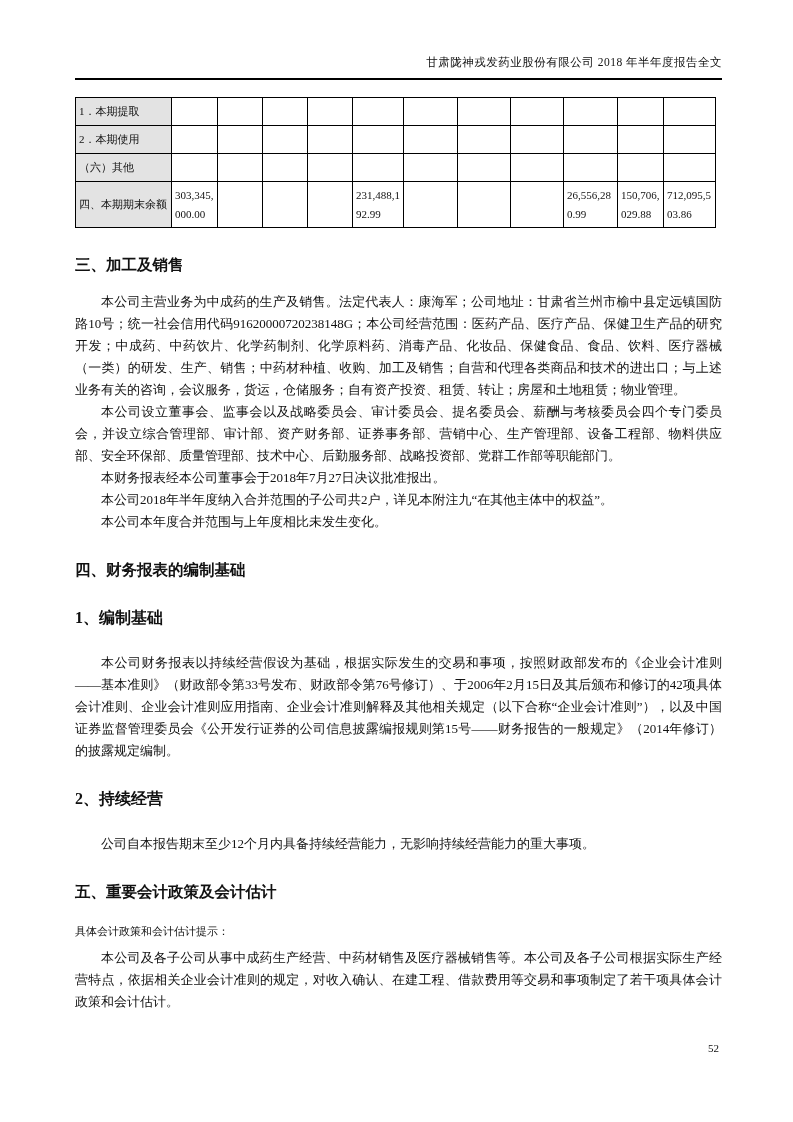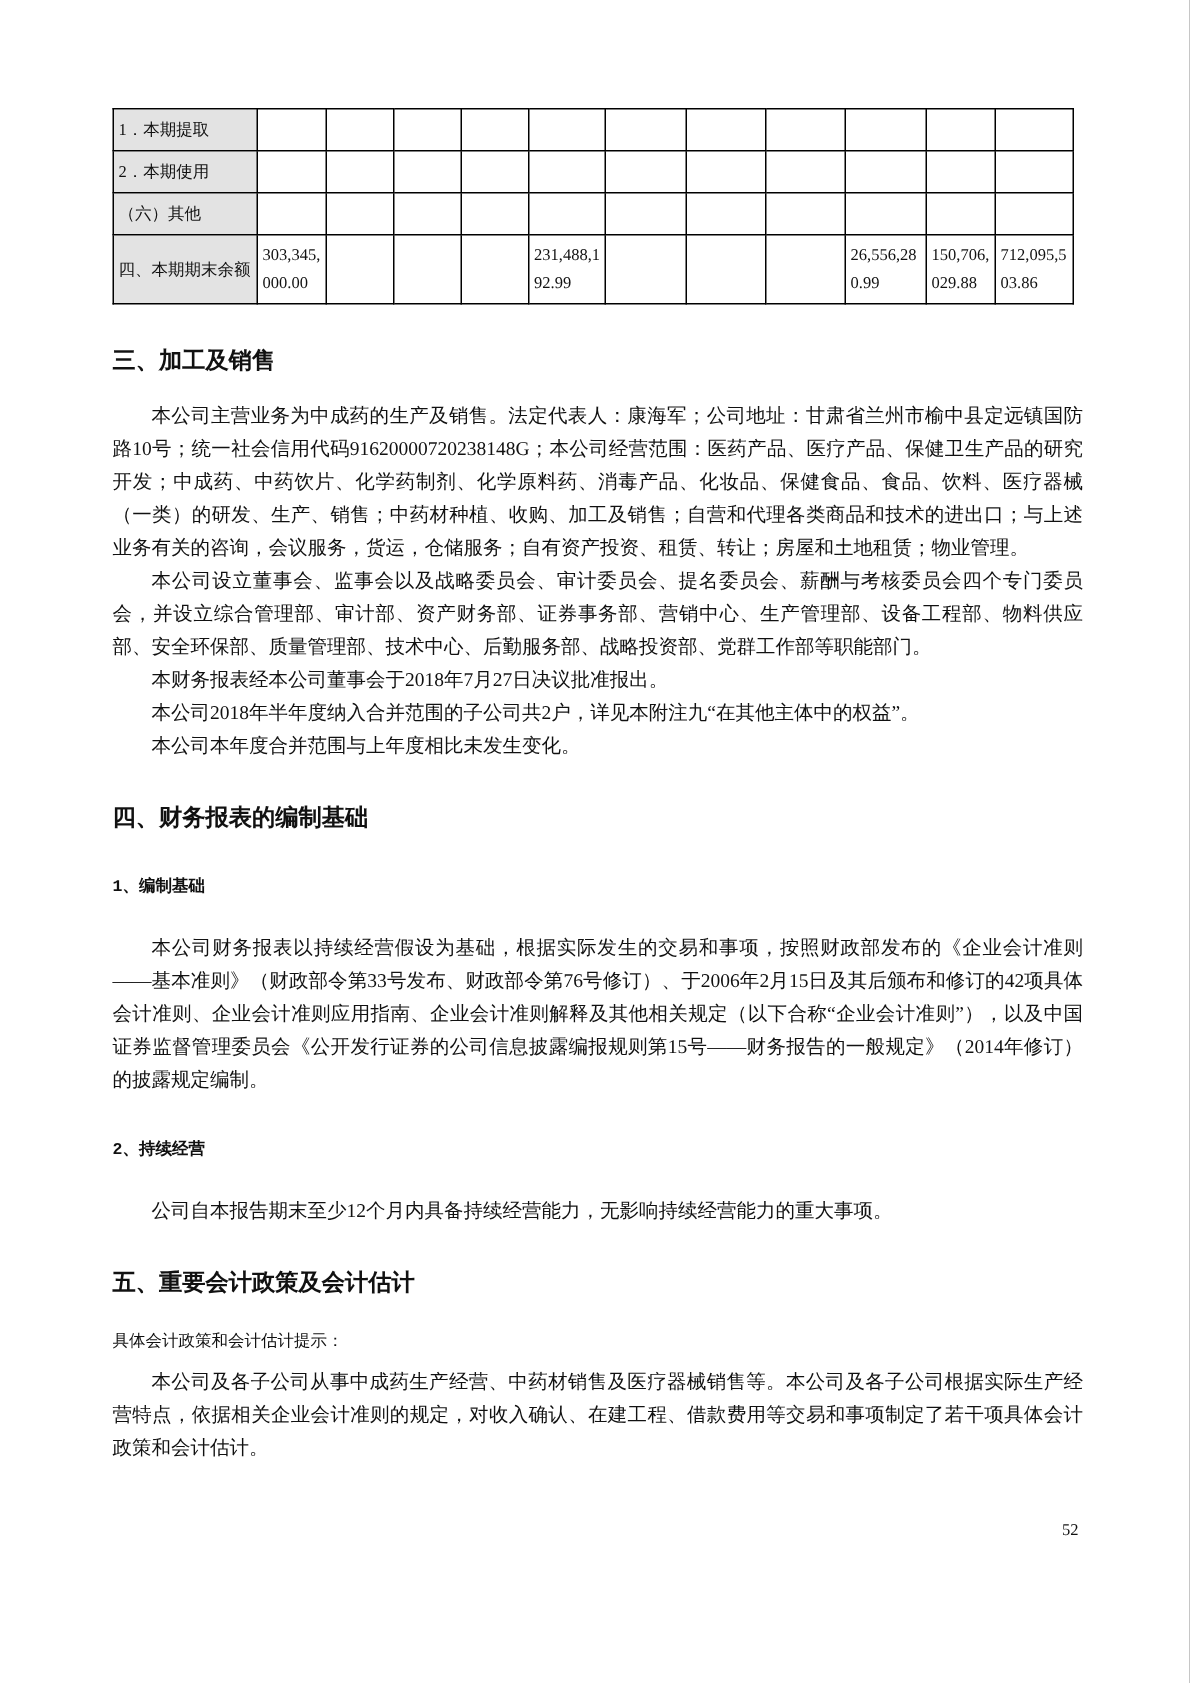--- a/index.html
+++ b/index.html
@@ -46,48 +46,51 @@
   }
   tr.r-short { height: 28px; }
   tr.r-tall  { height: 46px; }
   h2.sec {
     font-family: "Liberation Sans", "DejaVu Sans", sans-serif;
     font-size: 15.5px;
     font-weight: bold;
     margin: 27px 0 15px 0;
   }
   h3.sub {
-    font-family: Liberation Mono, monospace;
-    font-size: 11px;
+    font-family: Liberation Serif, serif;
+    font-size: 16px;
     font-weight: bold;
     margin: 27px 0 23px 0;
   }
   p.body {
     font-size: 13px;
     line-height: 22px;
     text-align: justify;
     text-indent: 2em;
   }
   p.note {
     font-size: 11px;
     line-height: 16px;
     margin: 20px 0 8px 0;
   }
   .pageno {
     position: absolute;
-    top: 1014px;
+    top: 1042px;
     right: 74px;
     font-size: 11px;
   }
 </style>
 </head>
 <body>
 
 <div class="page">
 
+  <div class="header">
+    <span>甘肃陇神戎发药业股份有限公司 2018 年半年度报告全文</span>
+  </div>
 
   <table class="fin">
     <colgroup>
       <col style="width:96px">
         <col style="width:46px">
         <col style="width:45px">
         <col style="width:45px">
       <col style="width:45px">
         <col style="width:51px">
         <col style="width:54px">

